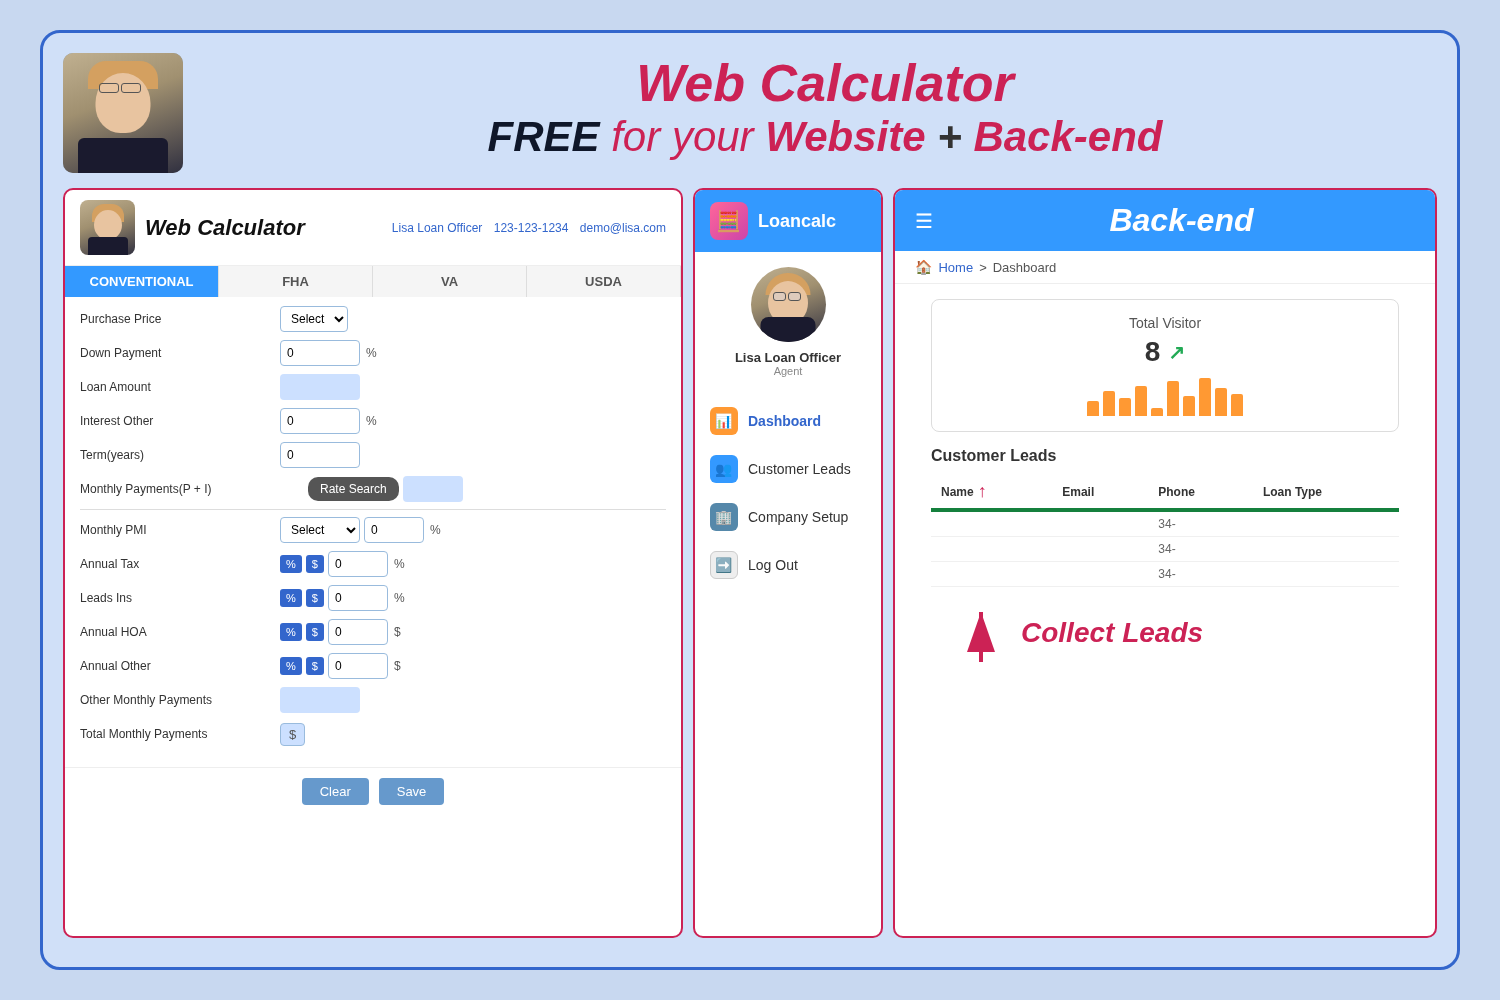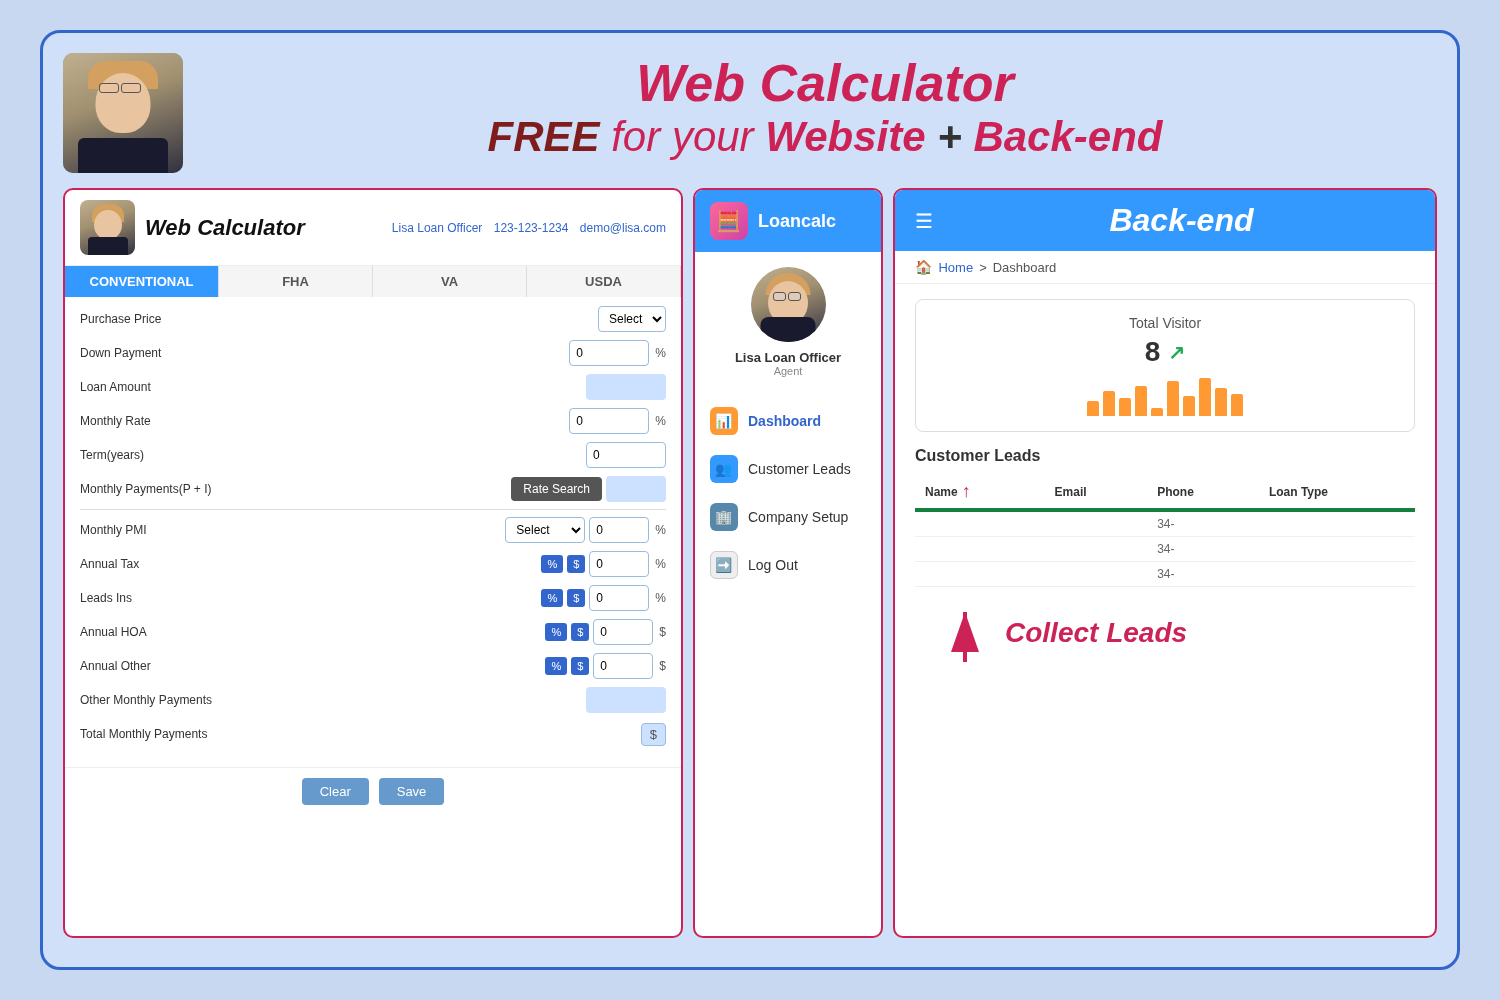--- a/index.html
+++ b/index.html
@@ -55,21 +55,21 @@
       font-size: 52px;
       font-style: italic;
       font-weight: bold;
       color: #cc2255;
     }
     .header-title h2 {
       font-size: 42px;
       font-style: italic;
       font-weight: bold;
     }
-    .header-title h2 .free { color: #7f1d1d; }
+    .header-title h2 .free { color: #0f172a; }
     .header-title h2 .for-your { color: #cc2255; font-weight: normal; }
     .header-title h2 .website { color: #cc2255; }
     .header-title h2 .plus { color: #333; }
     .header-title h2 .backend { color: #cc2255; }
 
     
     .main-content {
       display: flex;
       gap: 10px;
       height: 750px;
@@ -151,21 +151,20 @@
       width: 200px;
       color: #333;
       font-size: 12px;
       flex-shrink: 0;
     }
     .calc-input-area {
       flex: 1;
       display: flex;
       align-items: center;
       gap: 4px;
-      justify-content: flex-end;
     }
     .calc-input {
       border: 1px solid #99bbdd;
       border-radius: 4px;
       padding: 3px 6px;
       font-size: 12px;
       height: 26px;
     }
     .calc-input.medium { width: 80px; }
     .calc-input.small { width: 60px; }
@@ -195,24 +194,25 @@
       border: none;
       border-radius: 3px;
       padding: 3px 6px;
       font-size: 11px;
       cursor: pointer;
     }
     .btn-rate-search {
       background: #555;
       color: white;
       border: none;
-      border-radius: 4px;
+      border-radius: 10px;
       padding: 5px 12px;
       font-size: 12px;
       cursor: pointer;
+      margin-left: 28px;
     }
     .calc-divider {
       border: none;
       border-top: 1px solid #ddd;
       margin: 6px 0;
     }
     .calc-footer {
       display: flex;
       justify-content: center;
       gap: 10px;
@@ -364,21 +364,21 @@
       padding: 8px 20px;
       font-size: 13px;
       color: #555;
       border-bottom: 1px solid #eee;
       display: flex;
       align-items: center;
       gap: 6px;
     }
     .breadcrumb-home { color: #3366cc; }
     .backend-body {
-      padding: 15px 20px;
+      padding: 15px 36px;
       flex: 1;
       overflow: hidden;
     }
     .total-visitor-card {
       background: white;
       border: 1px solid #ddd;
       border-radius: 8px;
       padding: 15px 20px;
       margin-bottom: 15px;
       text-align: center;
@@ -575,21 +575,21 @@
         </div>
 
         <div class="calc-row">
           <div class="calc-label">Loan Amount</div>
           <div class="calc-input-area">
             <input type="text" class="calc-input medium blue-bg" value="" style="">
           </div>
         </div>
 
         <div class="calc-row">
-          <div class="calc-label">Monthly Rate</div>
+          <div class="calc-label">Interest Other</div>
           <div class="calc-input-area">
             <input type="text" class="calc-input medium" value="0" style="">
             <span class="calc-percent">%</span>
           </div>
         </div>
 
         <div class="calc-row">
           <div class="calc-label">Term(years)</div>
           <div class="calc-input-area">
             <input type="text" class="calc-input medium" value="0" style="">

